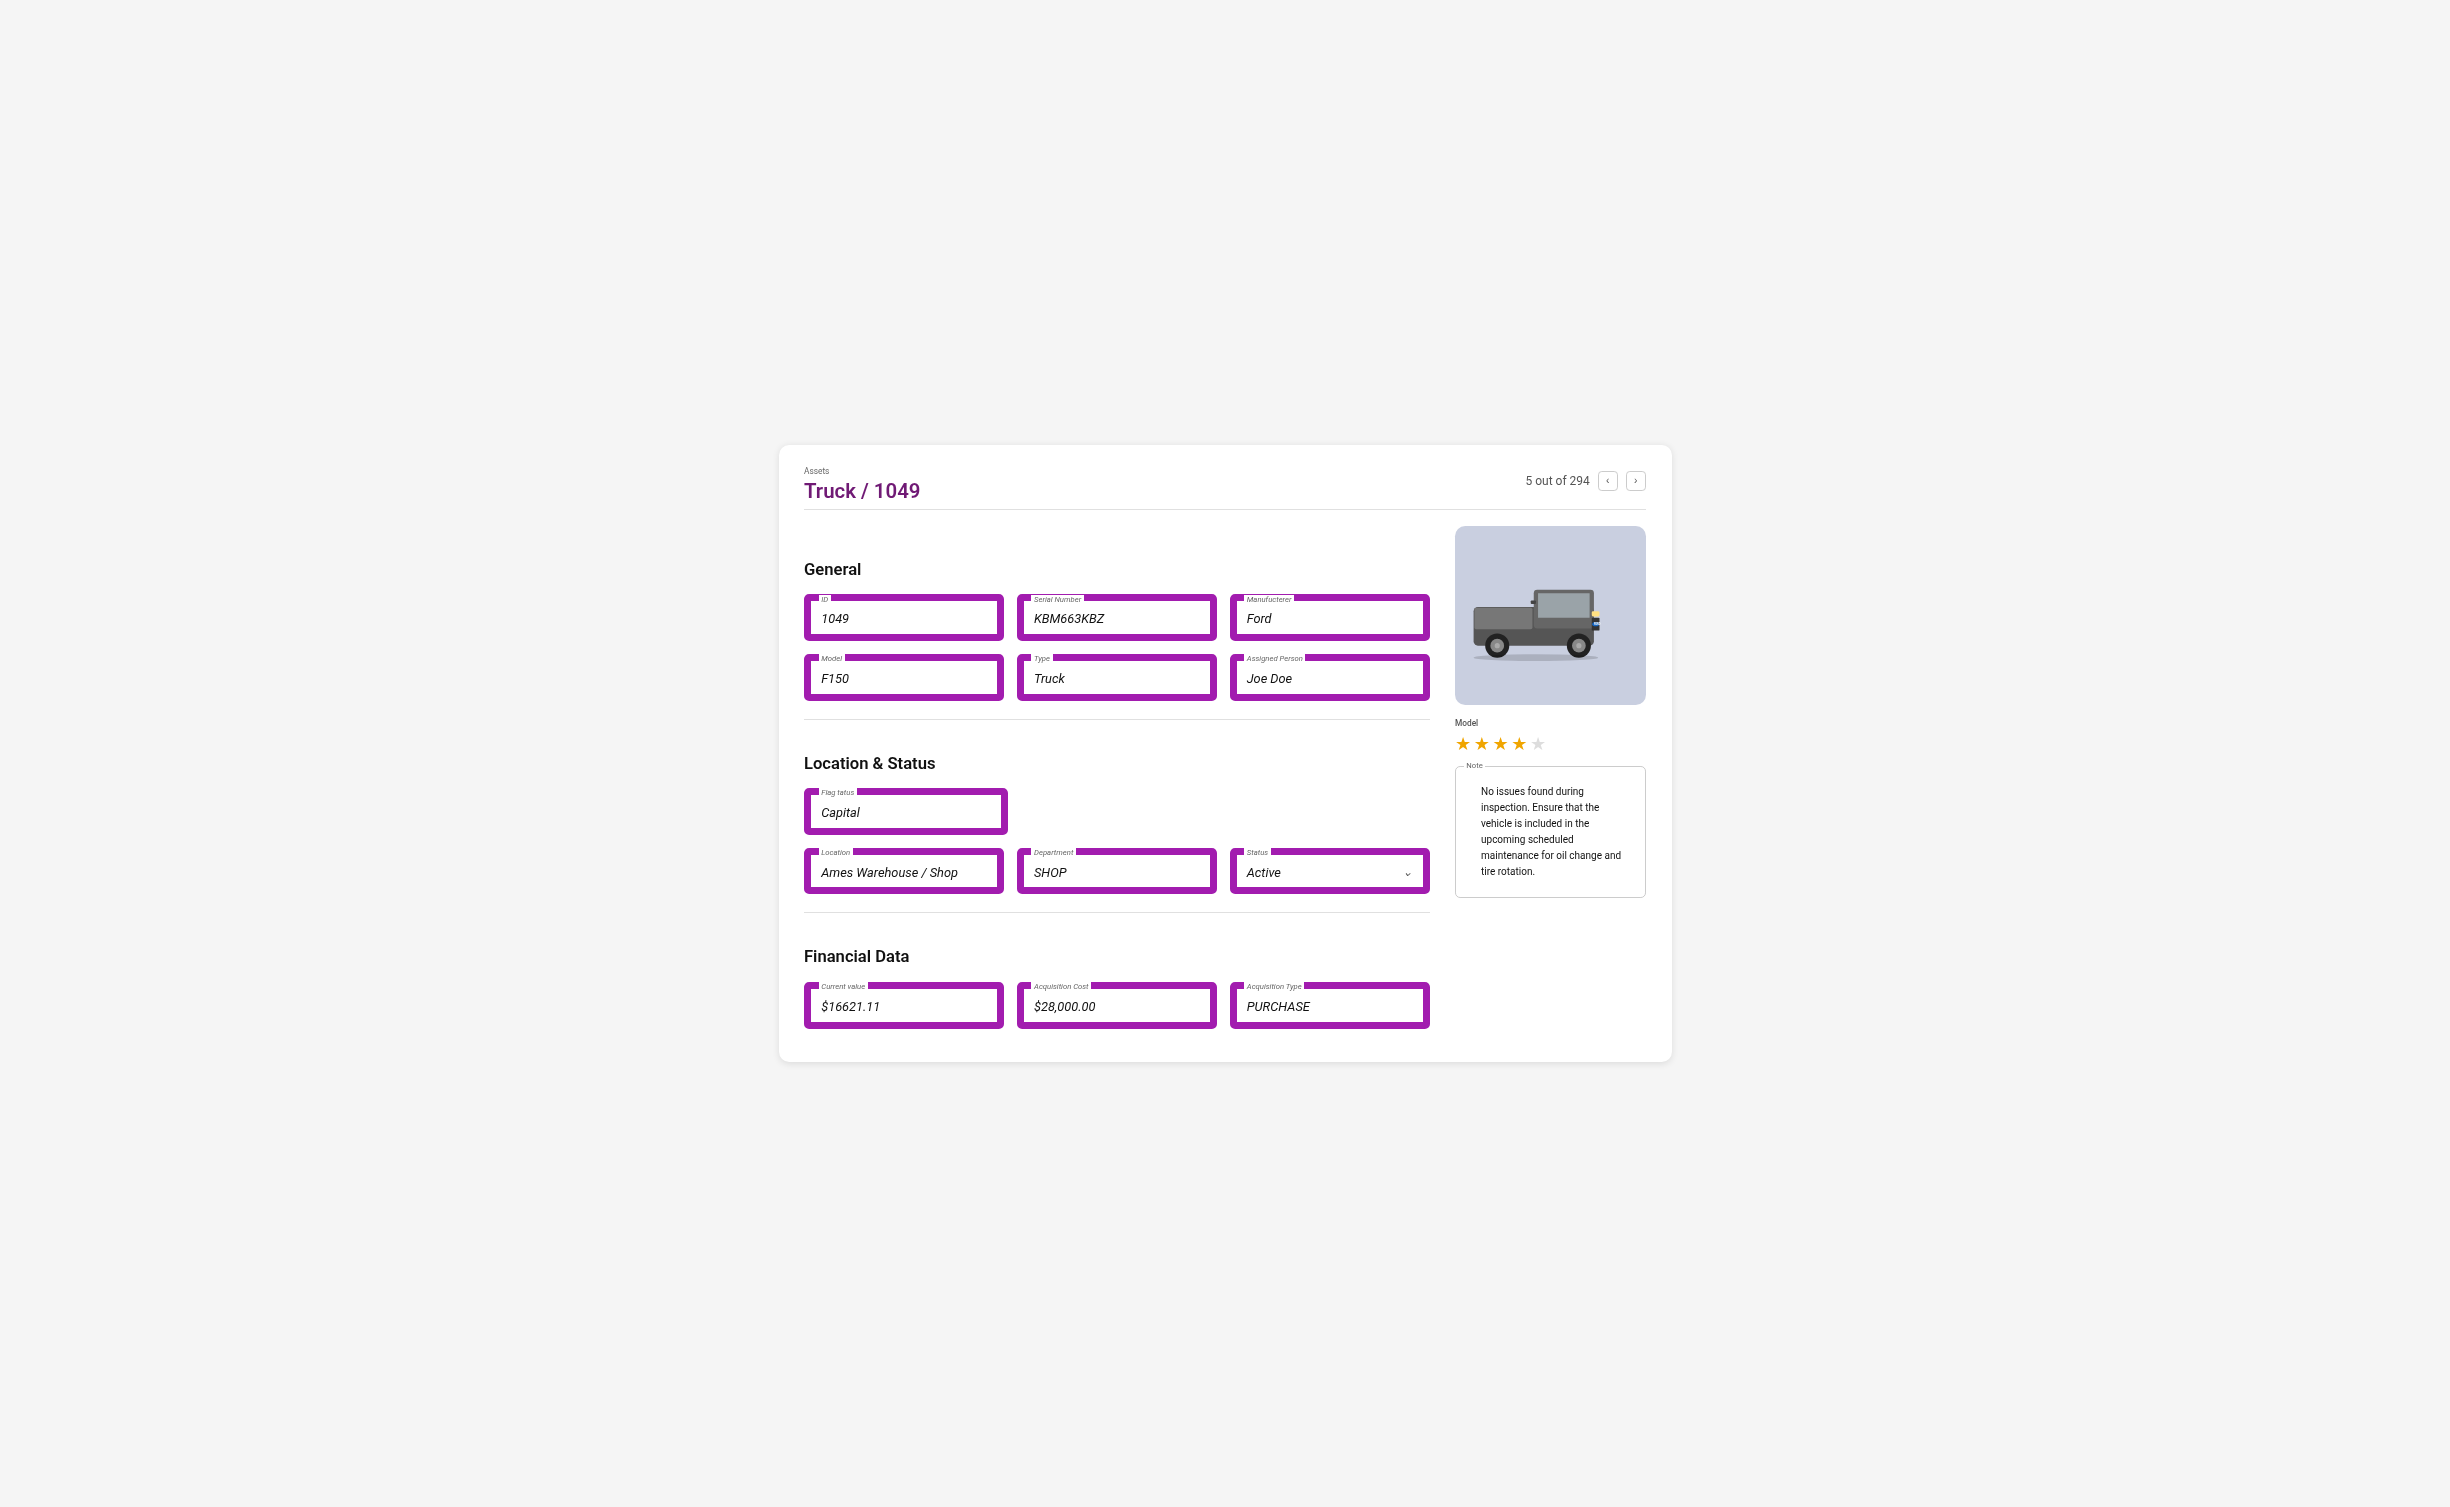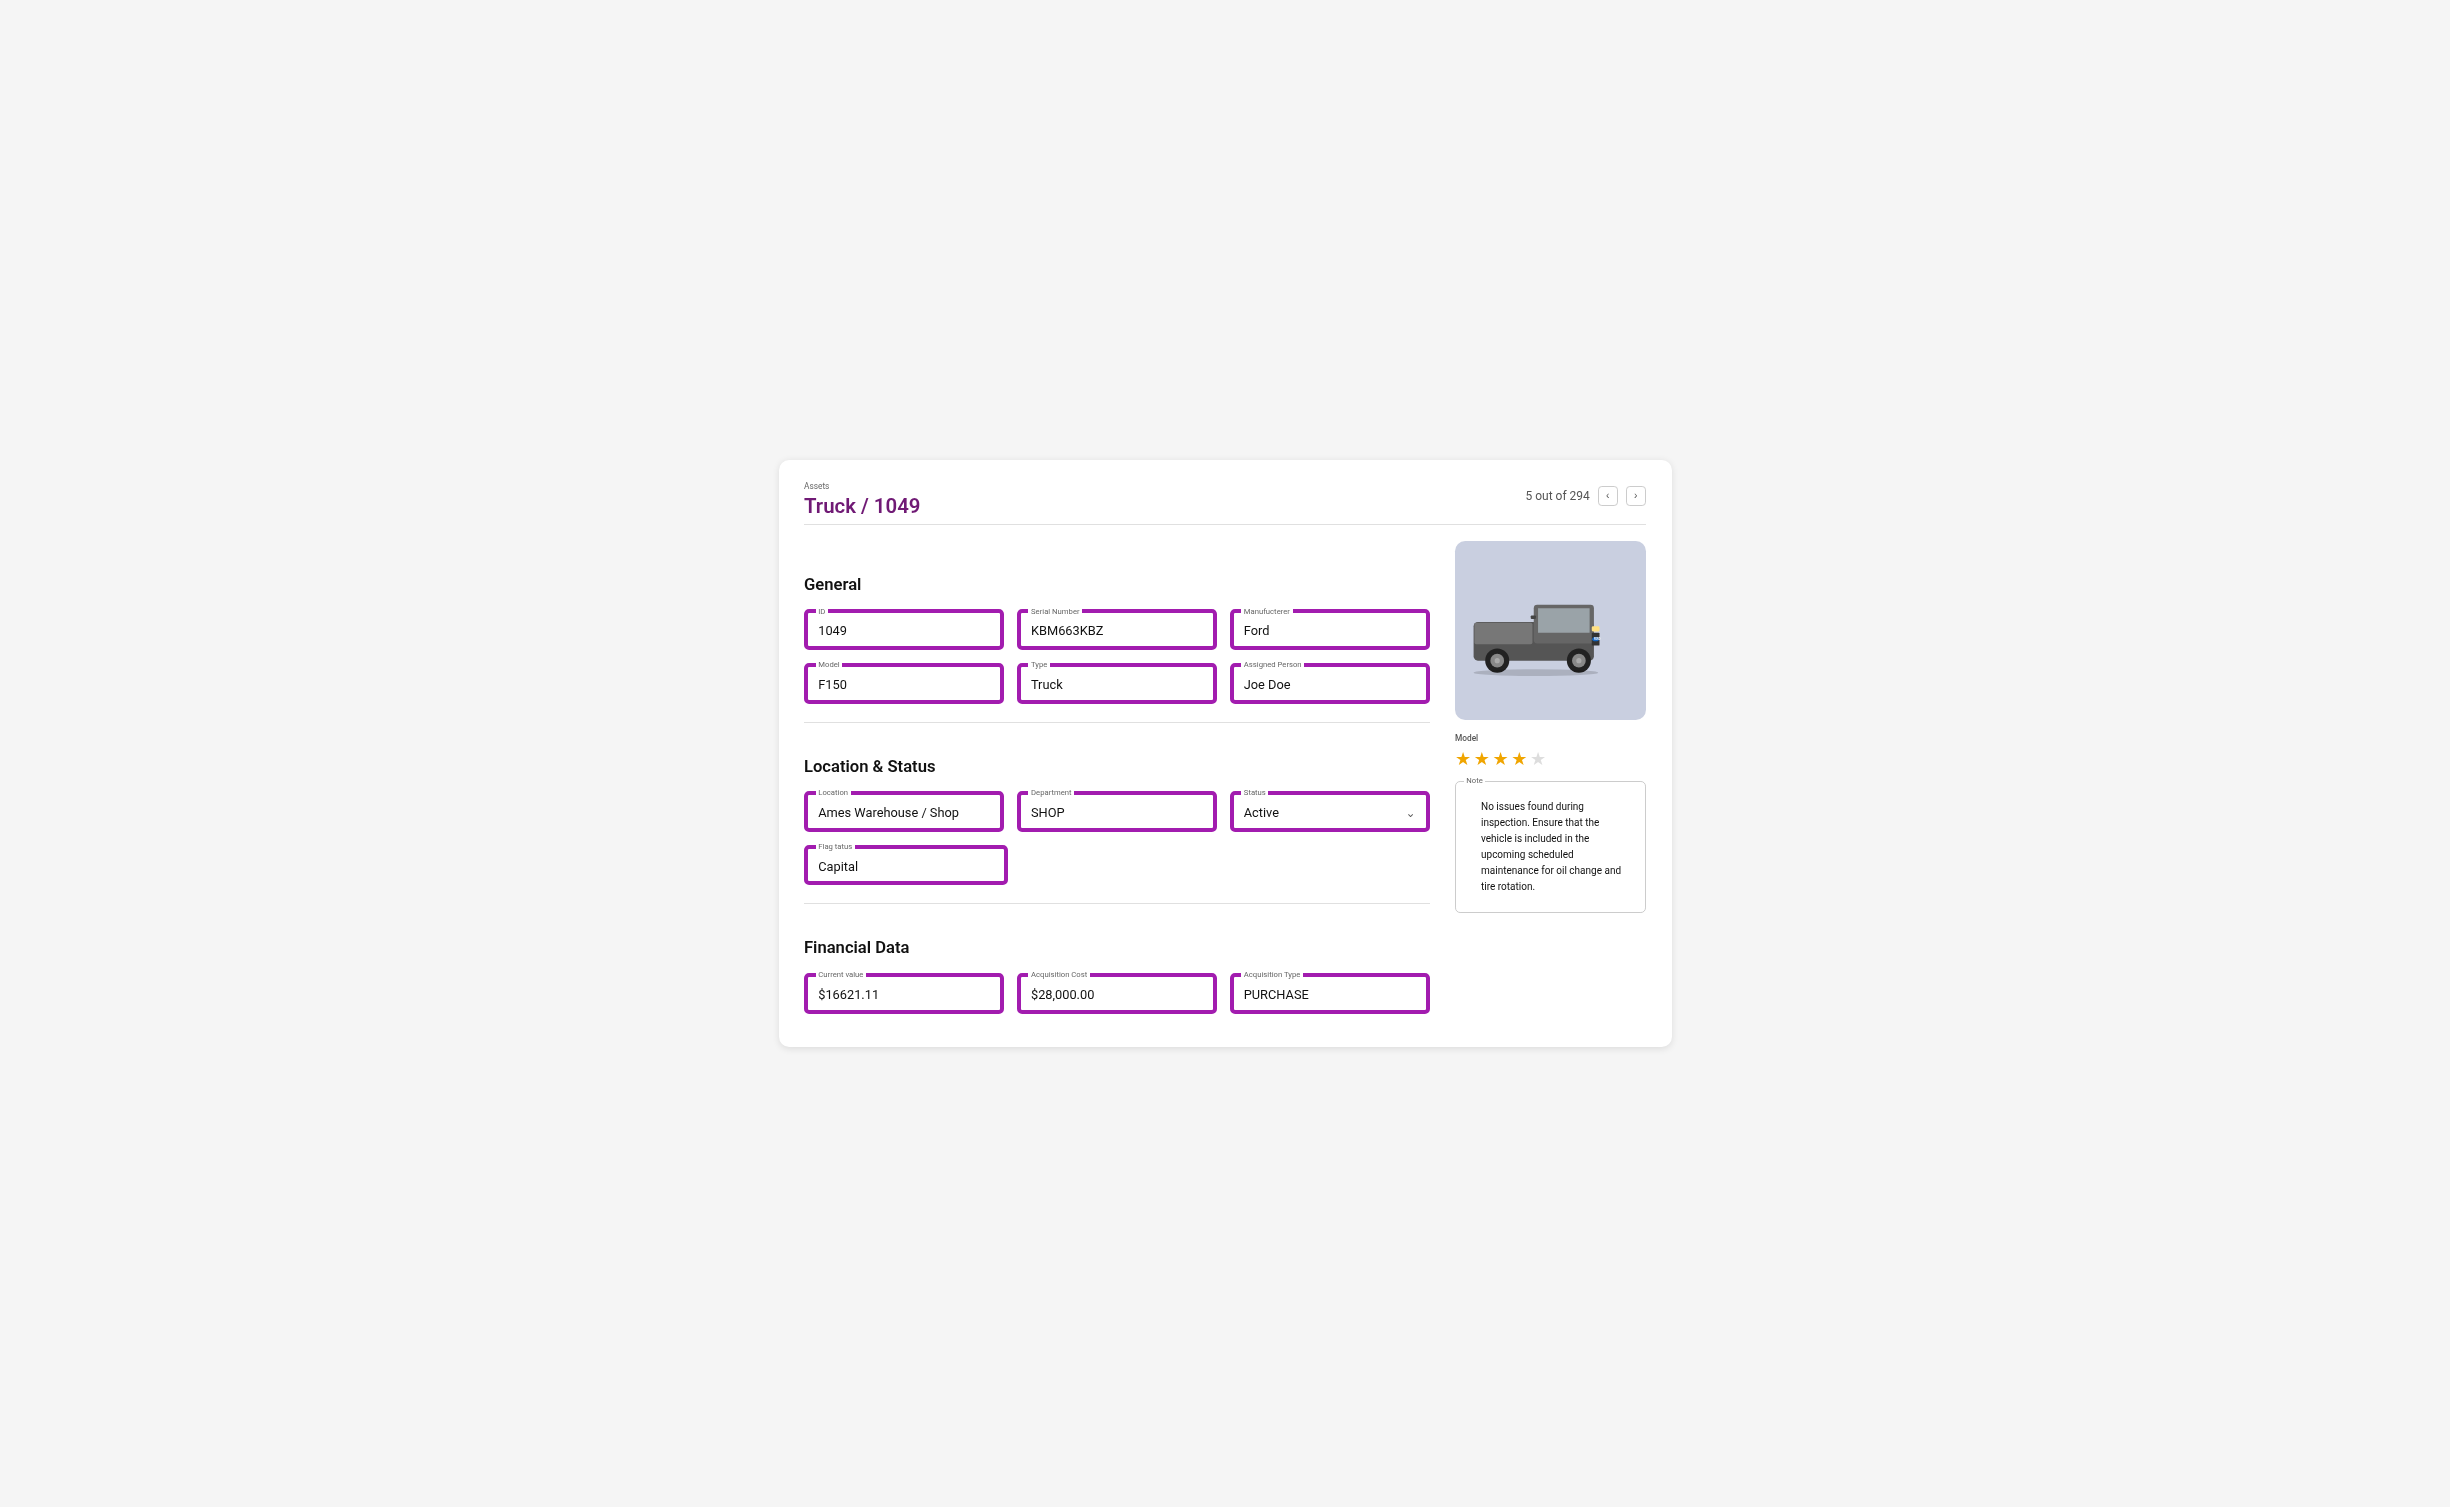--- a/index.html
+++ b/index.html
@@ -81,23 +81,24 @@
 
     .fields-row {
       display: grid;
       gap: 12.8px;
       margin-bottom: 12.8px;
     }
     .fields-row-3 { grid-template-columns: 1fr 1fr 1fr; }
 
     .field-group {
       position: relative;
-      border: 4px solid #a21caf;
+      border: 7px solid #a21caf;
       border-radius: 5.1px;
       padding: 10.2px 10.2px 7.7px;
+      font-style: italic;
     }
     .field-label {
       position: absolute;
       top: -6.4px;
       left: 7.7px;
       background: #fff;
       padding: 0 2.6px;
       font-size: 7.7px;
       color: #666;
     }
@@ -230,42 +231,42 @@
             <span class="field-value">Joe Doe</span>
           </div>
         </div>
       </div>
 
       <hr class="section-divider">
 
       <div>
         <div class="section-title">Location &amp; Status</div>
 
+        <div class="fields-row" style="grid-template-columns: 1fr 2fr;">
+          <div class="field-group">
+            <span class="field-label">Flag tatus</span>
+            <span class="field-value">Capital</span>
+          </div>
+        </div>
+
         <div class="fields-row fields-row-3">
           <div class="field-group">
             <span class="field-label">Location</span>
             <span class="field-value">Ames Warehouse / Shop</span>
           </div>
           <div class="field-group">
             <span class="field-label">Department</span>
             <span class="field-value">SHOP</span>
           </div>
           <div class="field-group">
             <span class="field-label">Status</span>
             <div class="field-select">
               <span class="field-value">Active</span>
               <span class="chevron">⌄</span>
             </div>
-          </div>
-        </div>
-
-        <div class="fields-row" style="grid-template-columns: 1fr 2fr;">
-          <div class="field-group">
-            <span class="field-label">Flag tatus</span>
-            <span class="field-value">Capital</span>
           </div>
         </div>
       </div>
 
       <hr class="section-divider">
 
       <div>
         <div class="section-title">Financial Data</div>
 
         <div class="fields-row fields-row-3">

